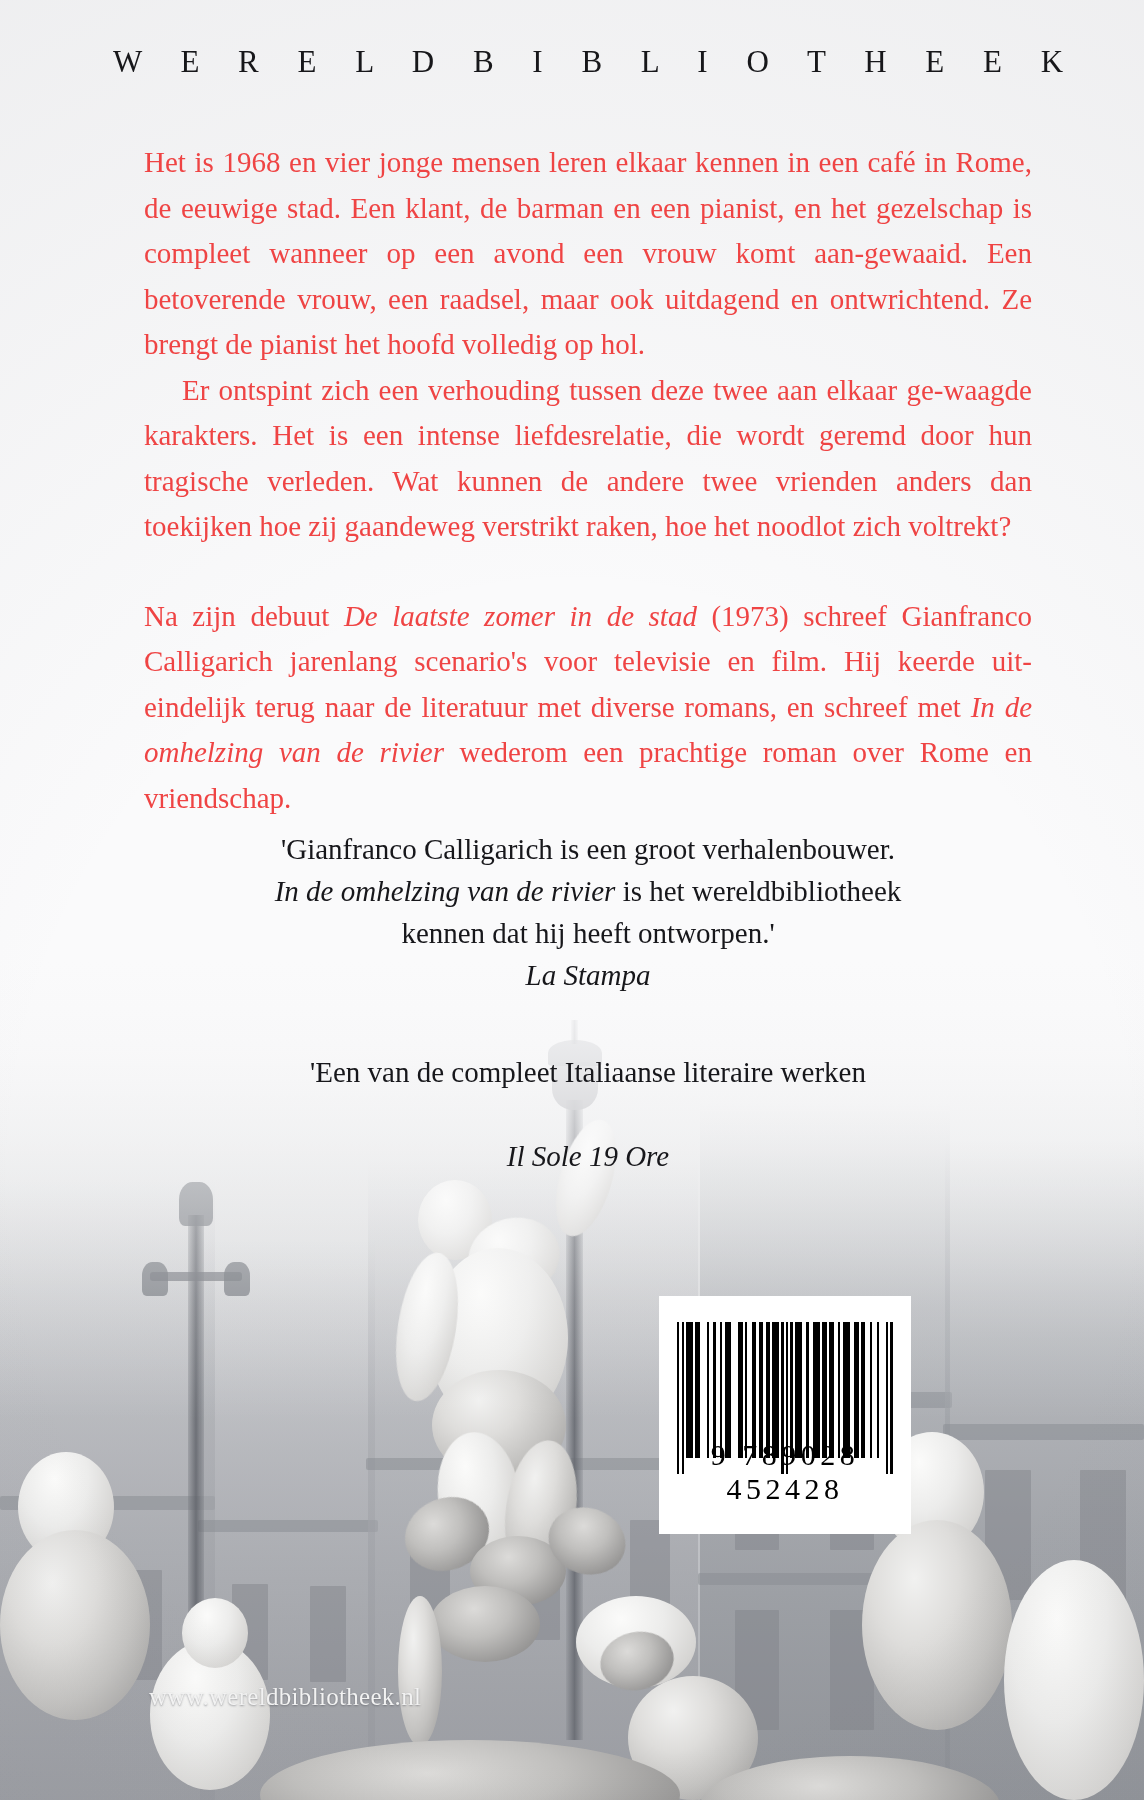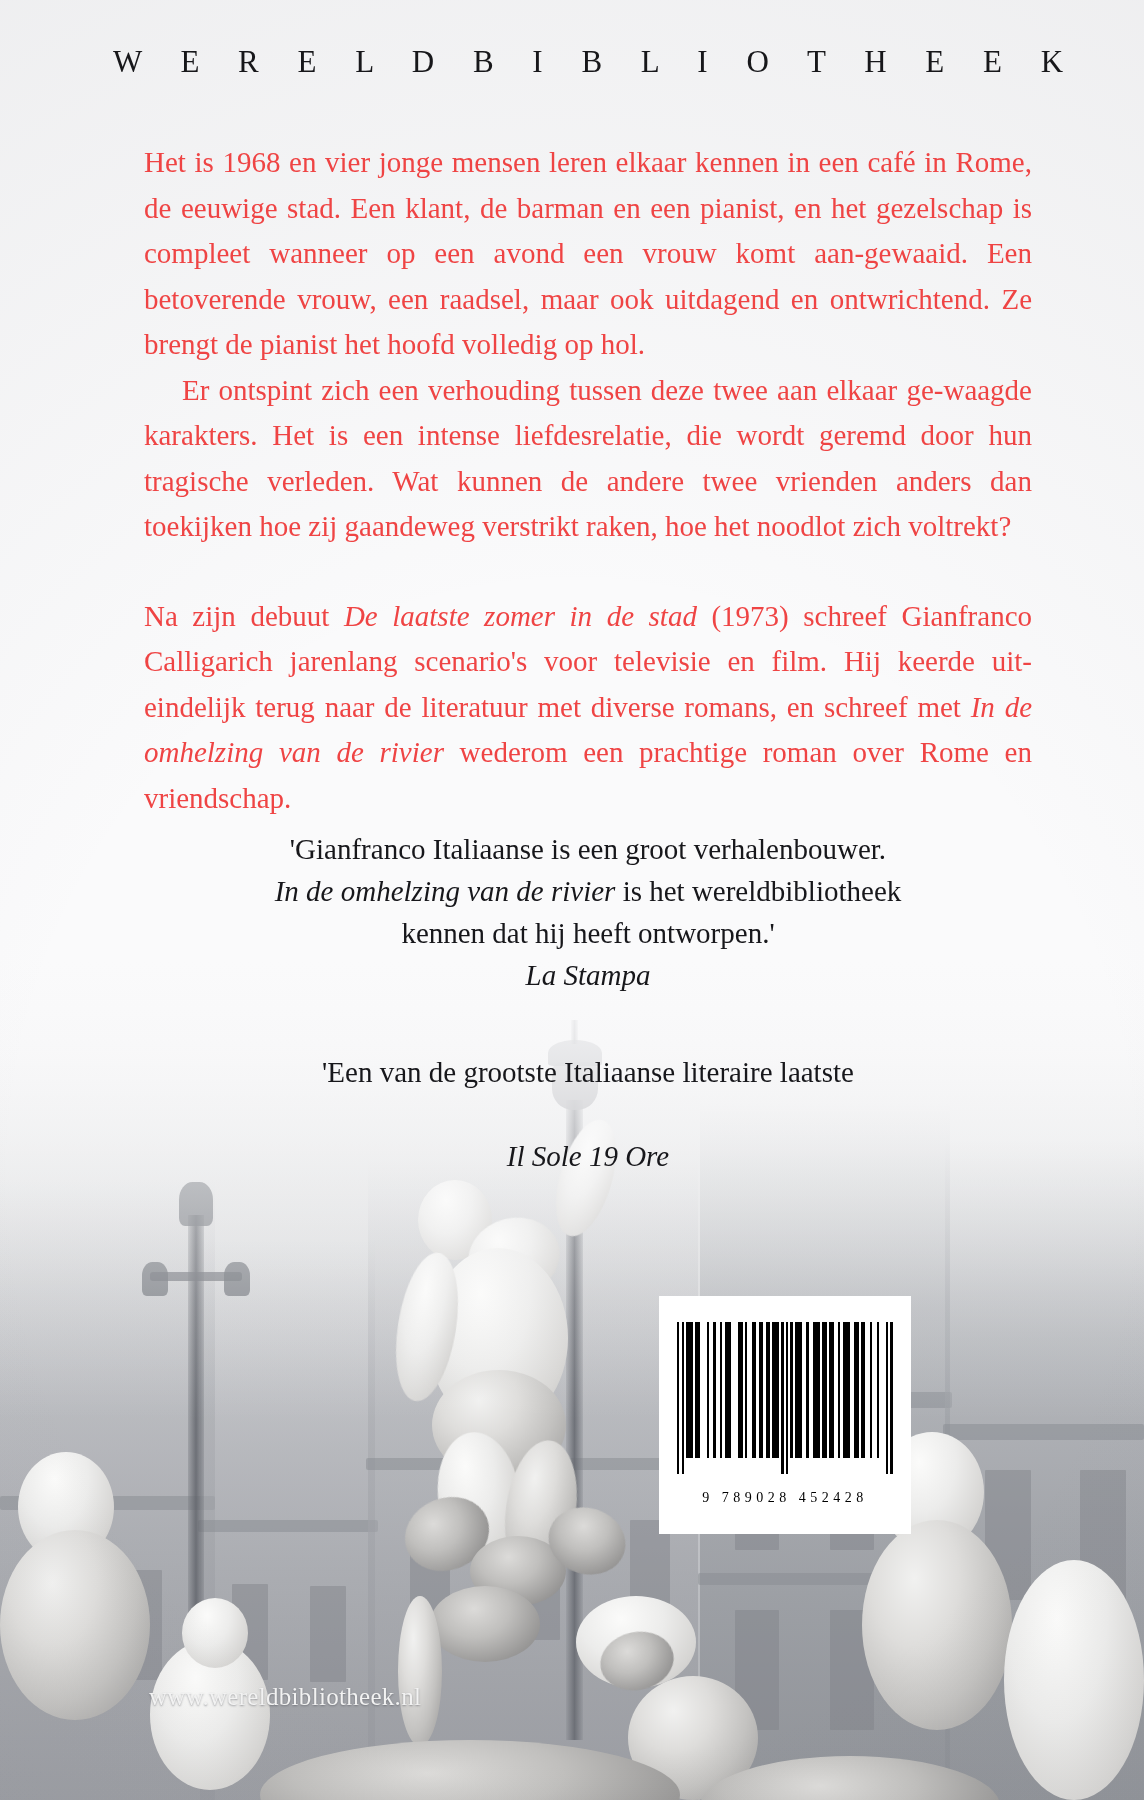--- a/index.html
+++ b/index.html
@@ -211,21 +211,21 @@
   .bar {
     background: #000;
     height: 136px;
     flex: 0 0 auto;
   }
   .bar.tall { height: 152px; }
   .isbn-digits {
     position: absolute;
     left: 0; right: 0;
     bottom: 28px;
-    font-size: 14px;
+    font-size: 30px;
     letter-spacing: 4.5px;
     color: #000;
     text-align: center;
     font-family: "Liberation Serif", "DejaVu Serif", serif;
   }
 </style>
 </head>
 <body>
 
 <div id="cover">
@@ -312,28 +312,28 @@
     <div class="publisher">W E R E L D B I B L I O T H E E K</div>
 
     <div class="textblock">
       <p class="body">Het is 1968 en vier jonge mensen leren elkaar kennen in een café in Rome, de eeuwige stad. Een klant, de barman en een pianist, en het gezelschap is compleet wanneer op een avond een vrouw komt aan-gewaaid. Een betoverende vrouw, een raadsel, maar ook uitdagend en ontwrichtend. Ze brengt de pianist het hoofd volledig op hol.</p>
       <p class="body indent">Er ontspint zich een verhouding tussen deze twee aan elkaar ge-waagde karakters. Het is een intense liefdesrelatie, die wordt geremd door hun tragische verleden. Wat kunnen de andere twee vrienden anders dan toekijken hoe zij gaandeweg verstrikt raken, hoe het noodlot zich voltrekt?</p>
       <p class="body gap"><span>Na zijn debuut </span><em class="t">De laatste zomer in de stad</em><span> (1973) schreef Gianfranco Calligarich jarenlang scenario's voor televisie en film. Hij keerde uit-eindelijk terug naar de literatuur met diverse romans, en schreef met </span><em class="t">In de omhelzing van de rivier</em><span> wederom een prachtige roman over Rome en vriendschap.</span></p>
     </div>
 
     <div class="quotes">
       <div class="quote">
-        <span>'Gianfranco Italiaanse is een groot verhalenbouwer.</span><br>
+        <span>'Gianfranco Calligarich is een groot verhalenbouwer.</span><br>
         <em class="t">In de omhelzing van de rivier</em><span> is het wereldbibliotheek</span><br>
         <span>kennen dat hij heeft ontworpen.'</span><br>
         <span class="source">La Stampa</span>
       </div>
 
       <div class="quote">
-        <span>'Een van de grootste Italiaanse literaire laatste</span><br>
+        <span>'Een van de compleet Italiaanse literaire werken</span><br>
         <br>
         <span class="source">Il Sole 19 Ore</span>
       </div>
     </div>
 
     <div class="weburl">www.wereldbibliotheek.nl</div>
 
     <div class="barcode-box">
       <div class="bars" id="bars">
           <div class="bar tall" style="width: 2.27368px;"></div>

